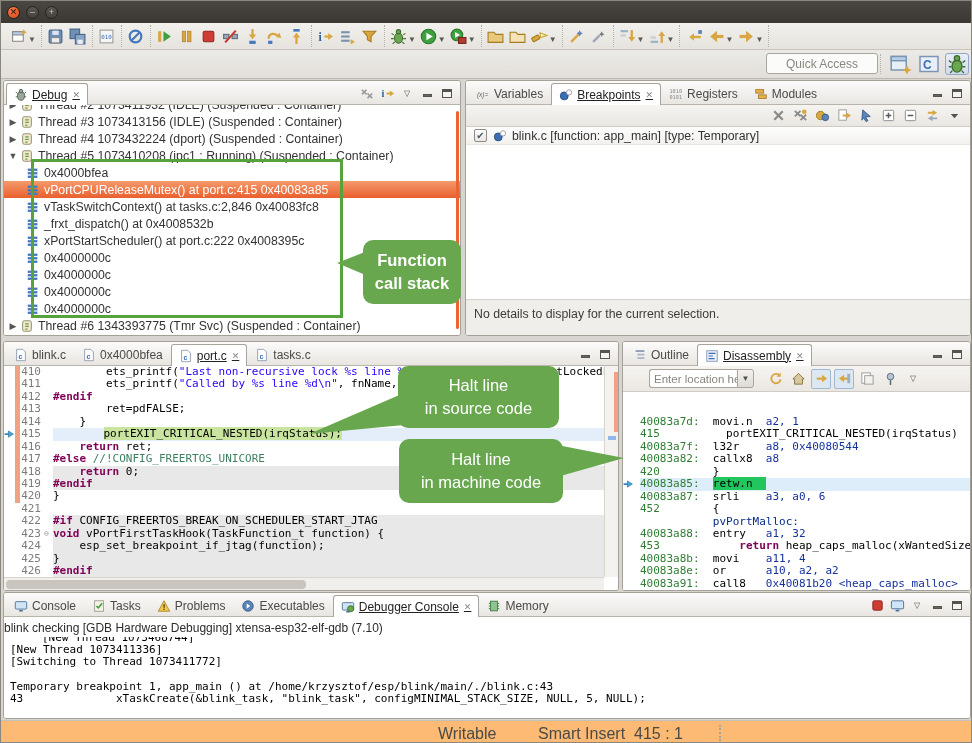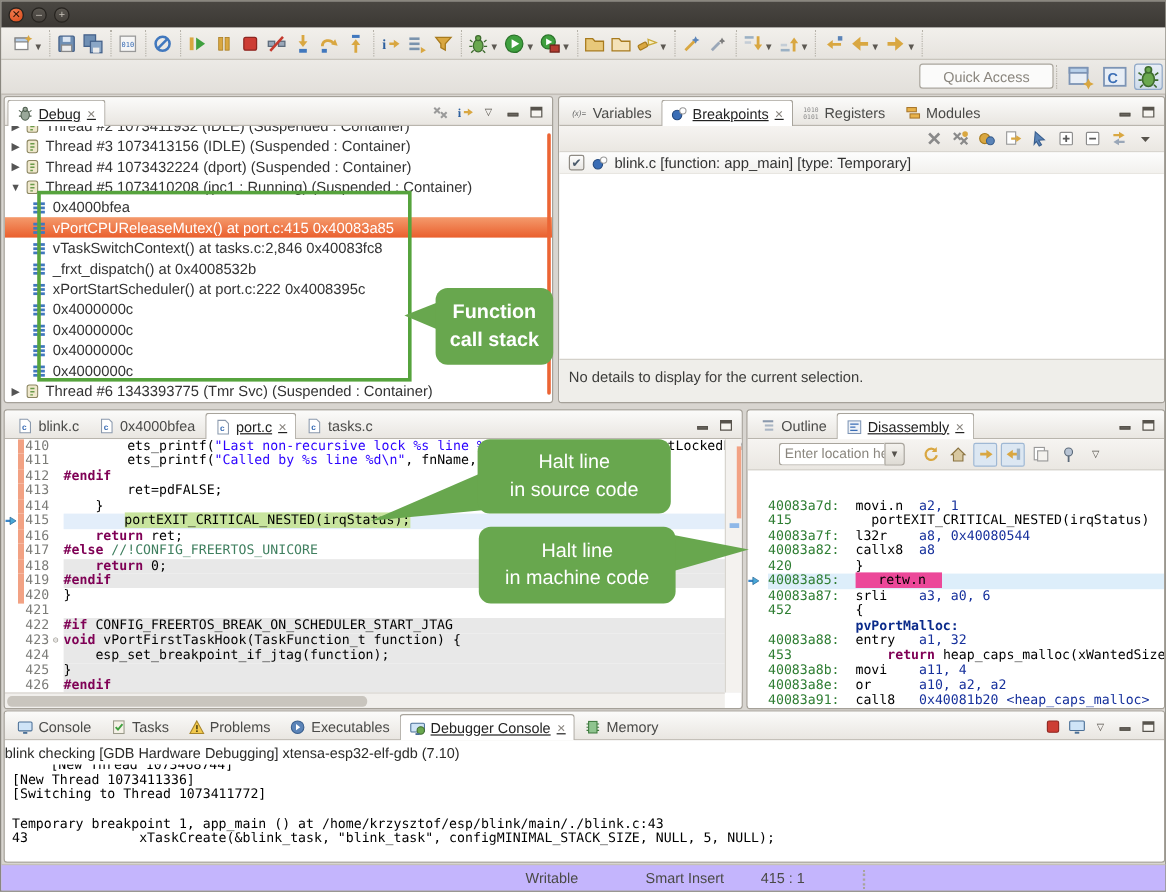--- a/index.html
+++ b/index.html
@@ -104,34 +104,34 @@
     background:linear-gradient(#f4f2ee,#dedbd4); font-size:8px; color:#55524c; display:flex; align-items:center; justify-content:center; }
   #disasm-toolbar .hbtn { margin-left:3px; }
   .hbtn.pressed { border:1px solid #9fb8d4; background:#dce7f2; }
   #disasm-body { position:absolute; left:0; right:0; top:50px; bottom:0; background:#fff; overflow:hidden; }
   .drow { display:flex; height:12.45px; position:relative; }
   .dgut { width:17px; flex:none; position:relative; }
   .dtext { flex:1; }
   .d-addr { color:#2e7d32; }
   .d-src { color:#2e7d32; }
   .d-args { color:#16309c; }
-  .d-label { color:#0a2a8a; font-weight:bold; }
+  .d-label { color:#0a2a8a; font-weight:normal; }
   .drow.halt .dtext { background:#ddeefa; }
-  .d-halt-op { background:#ec4899;padding-left:19px; }
+  .d-halt-op { background:#22c55e; }
 
   
   #console-body { position:absolute; inset:24px 0 0 0; background:#fff; }
   #console-proc { font-size:12px; color:#2b2b29; padding:4px 0 2px 0; background:#fff; }
   #console-out { padding-left:6px; overflow:hidden; }
   #console-out .cline { height:12.2px; }
   #console-out .cline:first-child { margin-top:-5px;margin-left:32px; }
 
   
-  #statusbar { position:absolute; left:0; top:719px; width:972px; height:24px; background:#c4b5fd; border-top:1px solid #c5c1b9;
-    font-size:12px; color:#4a4a46; }
+  #statusbar { position:absolute; left:0; top:719px; width:972px; height:24px; background:#fdba74; border-top:1px solid #c5c1b9;
+    font-size:16px; color:#4a4a46; }
   #statusbar span { position:absolute; top:4px; }
   #sb-handle { position:absolute; left:718px; top:3px; height:16px; border-left:2px dotted #a8a49c; }
 
   
   #anno-box { position:absolute; left:30px; top:158px; width:312px; height:159px; border:3px solid #56a33d; z-index:40; pointer-events:none; }
   #tails { position:absolute; inset:0; width:972px; height:743px; z-index:55; pointer-events:none; }
   .callout { position:absolute; background:#68a74e; border-radius:10px; color:#fff; z-index:56;
     display:flex; flex-direction:column; align-items:center; justify-content:center; font-size:16.5px; line-height:1.42; pointer-events:none; }
   #callout-stack { left:362px; top:239px; width:98px; height:64px;font-weight:bold; }
   #callout-src { left:397px; top:365px; width:161px; height:62px; }

